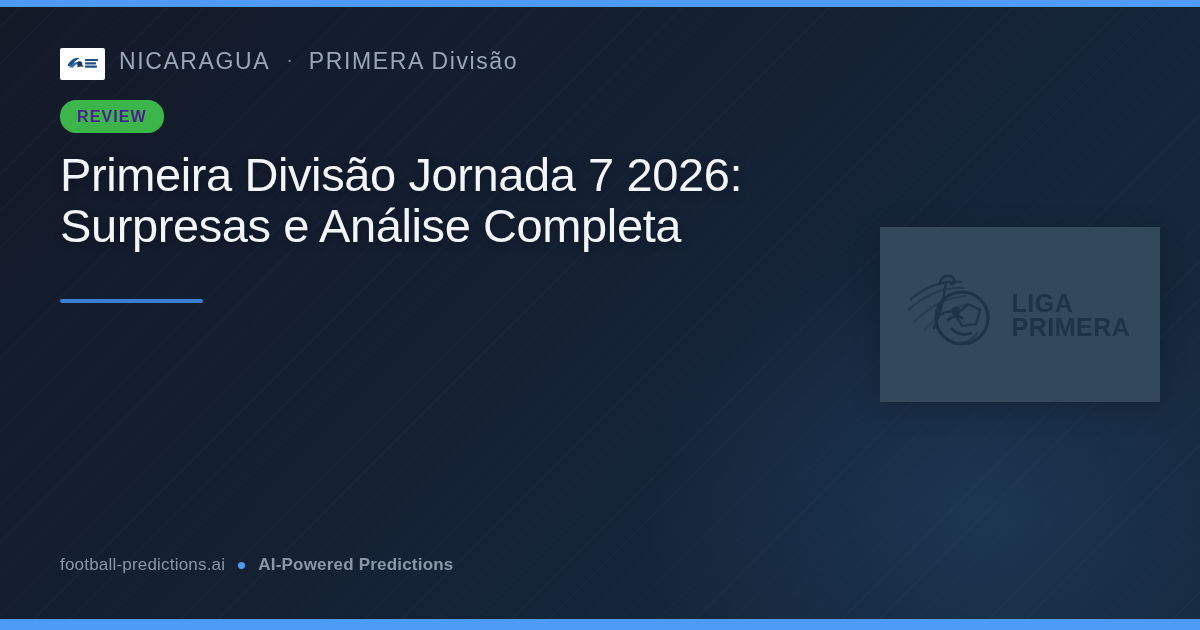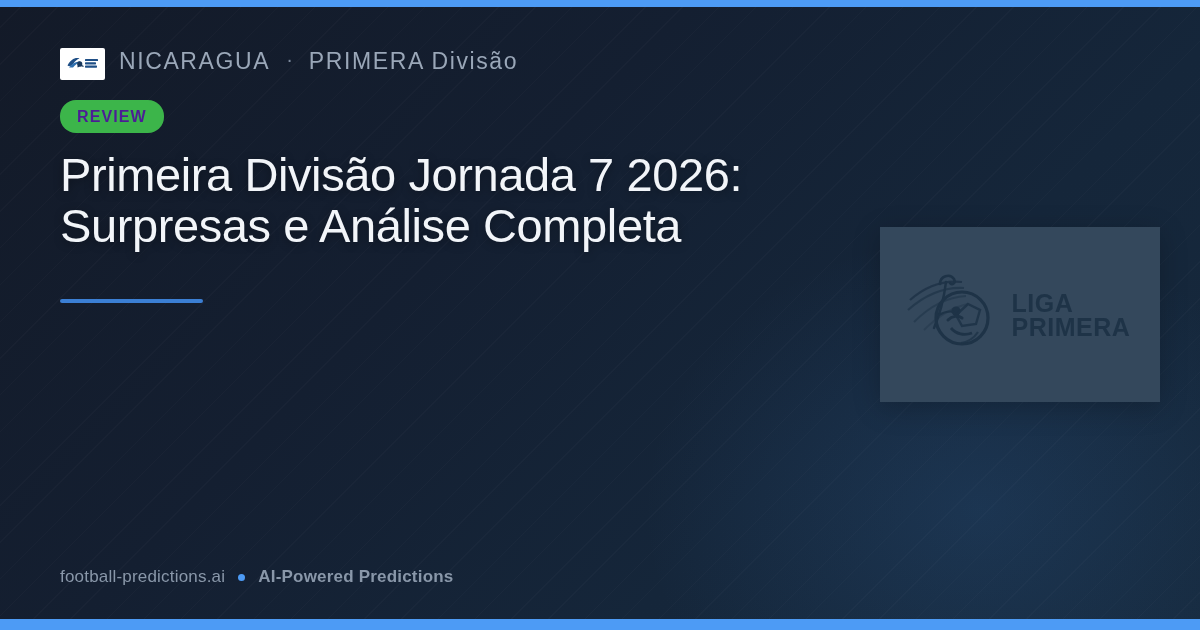--- a/index.html
+++ b/index.html
@@ -150,21 +150,21 @@
     width:143px;
     height:4px;
     background:#3b7fd4;
     border-radius:2px;
   }
 
   
   .footer {
     position:absolute;
     left:0;
-    bottom:43px;
+    bottom:55px;
     display:flex;
     align-items:center;
     gap:13px;
     white-space:nowrap;
   }
   .footer-site {
     font-size:17px;
     color:#8997a9;
     letter-spacing:0.2px;
   }

